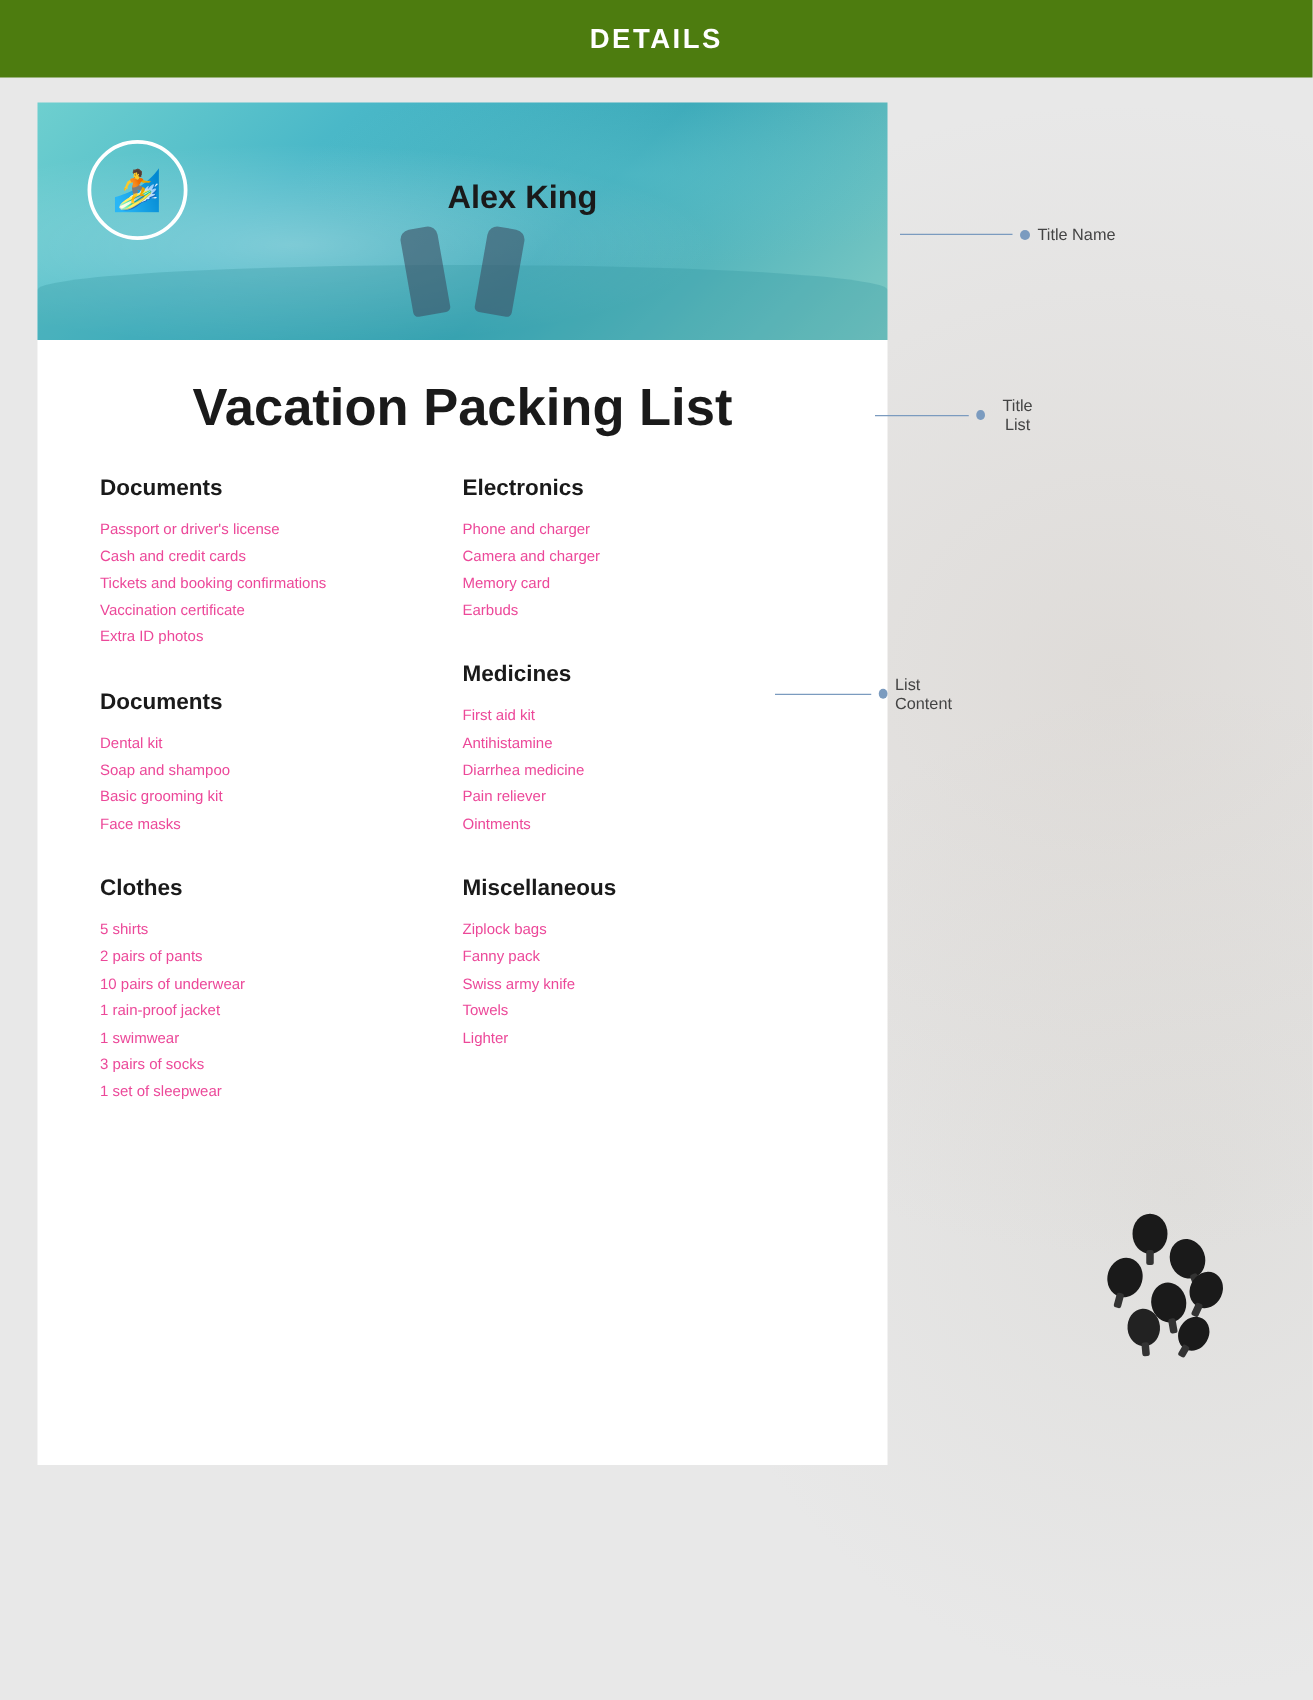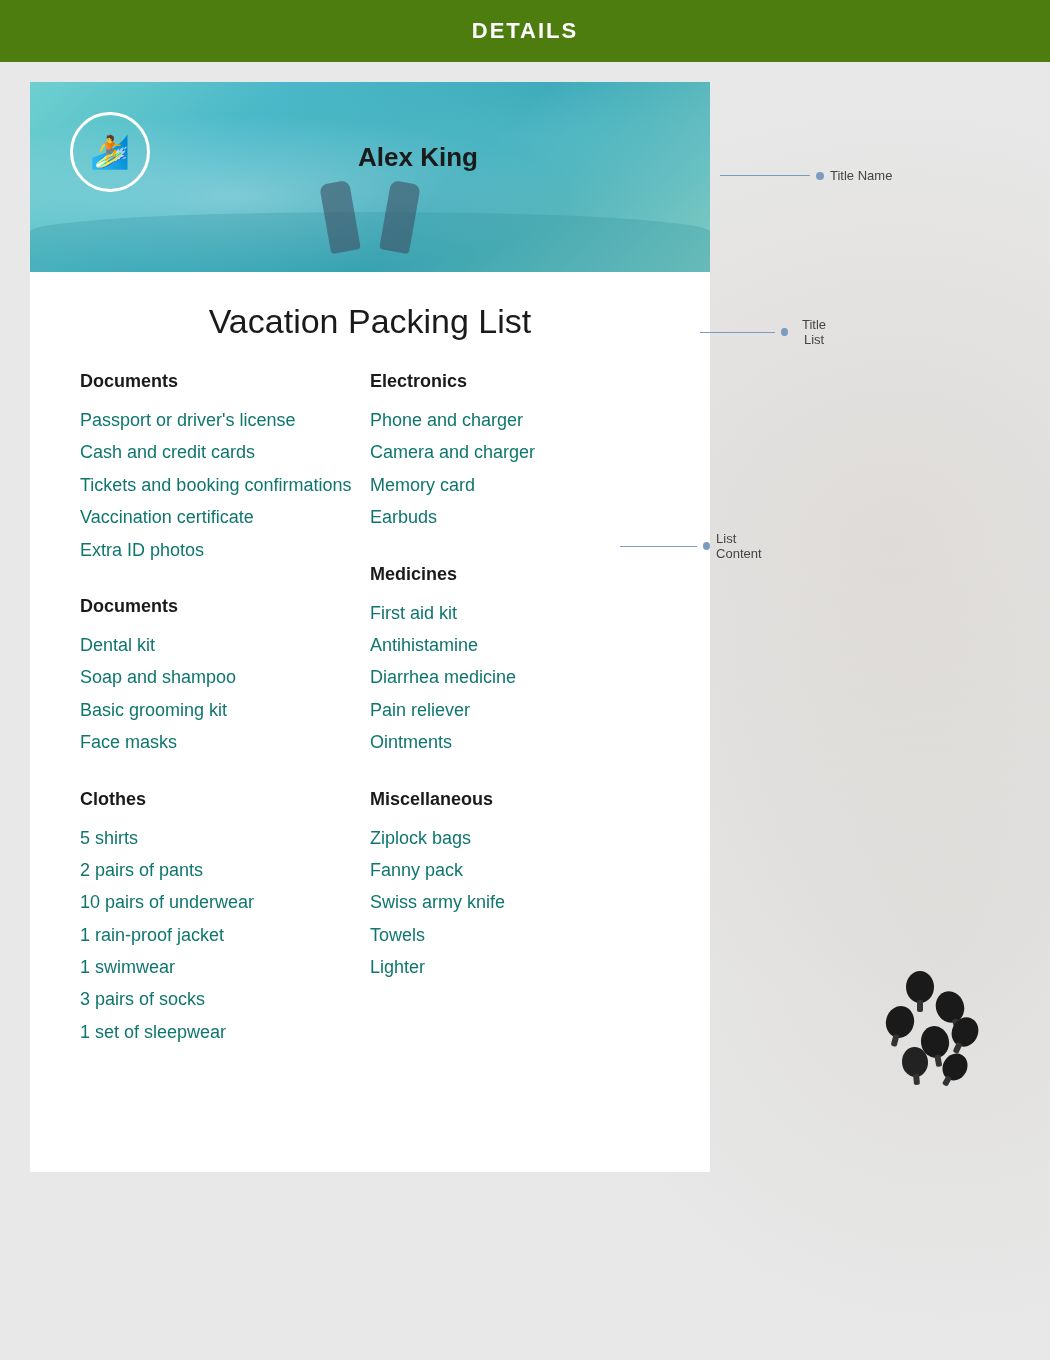--- a/index.html
+++ b/index.html
@@ -85,22 +85,22 @@
     .card {
       background: white;
       width: 680px;
       min-height: 900px;
       position: relative;
       padding: 30px 50px 50px 50px;
       margin-top: 0;
     }
 
     .card-title {
-      font-size: 34px;
-      font-weight: normal;
+      font-size: 42px;
+      font-weight: bold;
       color: #1a1a1a;
       margin-bottom: 30px;
       text-align: center;
     }
 
     
     .columns {
       display: flex;
     }
 
@@ -113,22 +113,22 @@
     }
 
     .section-title {
       font-size: 18px;
       font-weight: bold;
       color: #1a1a1a;
       margin-bottom: 12px;
     }
 
     .section-item {
-      font-size: 18px;
-      color: #0f766e;
+      font-size: 12px;
+      color: #ec4899;
       line-height: 1.8;
     }
 
     
     .bg-texture {
       position: absolute;
       top: 0; left: 0; right: 0; bottom: 0;
       background: 
         radial-gradient(ellipse at 85% 40%, rgba(200,190,180,0.3) 0%, transparent 40%),
         radial-gradient(ellipse at 90% 70%, rgba(190,185,175,0.2) 0%, transparent 30%);
@@ -203,21 +203,21 @@
       <div class="hero-name">Alex King</div>
 
       <div class="wave-overlay"></div>
 
       <div class="feet-shape">
         <div class="foot"></div>
         <div class="foot"></div>
       </div>
     </div>
 
-    <div style="position:absolute; top:86px; left:690px; display:flex; align-items:center;">
+    <div style="position:absolute; top:98px; left:690px; display:flex; align-items:center;">
       <div style="width:90px; height:1px; background:#7b9bbf;"></div>
       <div style="width:8px;height:8px;background:#7b9bbf;border-radius:50%;margin:0 6px;"></div>
       <span style="font-size:13px;color:#444;">Title Name</span>
     </div>
 
     <div class="card">
 
       <div style="position:relative; text-align:center; margin-bottom:30px;">
         <h2 class="card-title">Vacation Packing List</h2>
 

